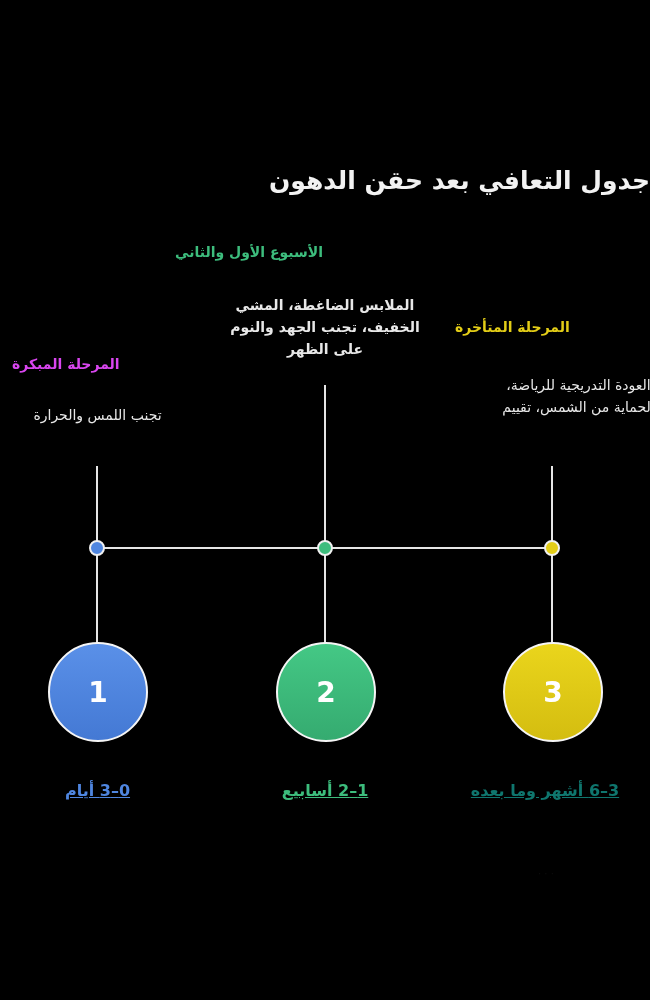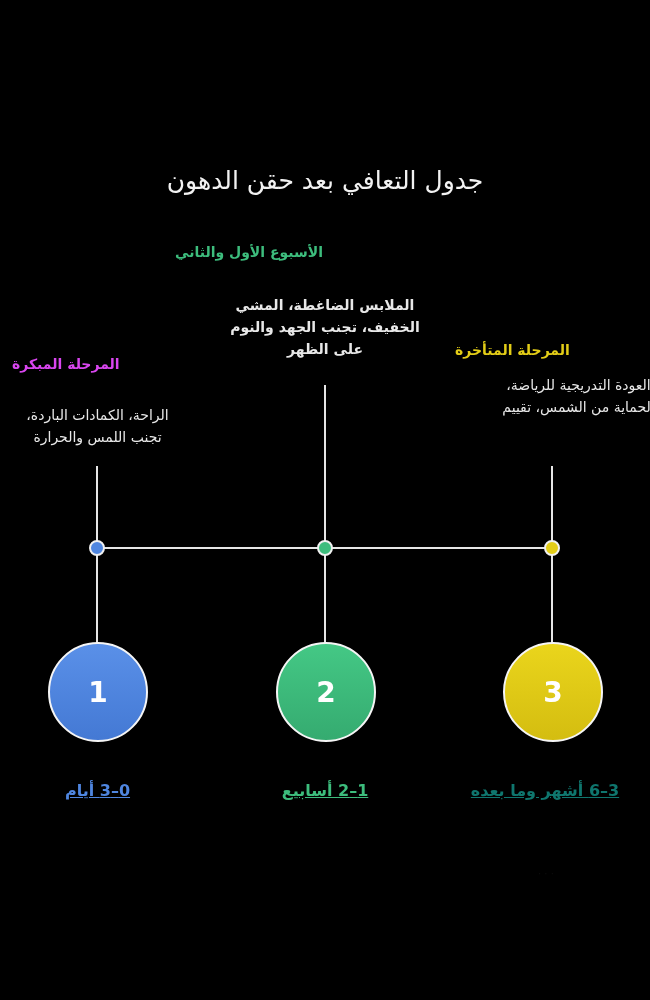--- a/index.html
+++ b/index.html
@@ -1,20 +1,20 @@
 <!DOCTYPE html>
 <html><head>
 <meta charset="utf-8">
 <style>
   html, body { margin: 0; padding: 0; background: #000; }
   body { width: 650px; height: 1000px; position: relative; overflow: hidden;
          font-family: "DejaVu Sans", "Liberation Sans", sans-serif; color: #fff; }
   .abs { position: absolute; }
-  .title { left: 0; width: 650px; top: 166px; text-align: center; font-size: 25px;
-           font-weight: normal; color: #f2f2f2; direction: rtl; }
+  .title { left: 0; width: 650px; top: 166px; font-size: 25px;
+           font-weight: bold; color: #f2f2f2; direction: rtl; }
   .phase-title { font-weight: bold; font-size: 14px; text-align: left; direction: rtl; white-space: nowrap; }
   .phase-desc { font-size: 14px; line-height: 22px; text-align: center; direction: rtl; color: #e8e8e8; }
   .vline { width: 2px; background: #e6e6e6; }
   .hline { height: 2px; background: #e6e6e6; }
   .dot { width: 12px; height: 12px; border-radius: 50%; border: 2px solid #f0f0f0; }
   .circle { width: 96px; height: 96px; border-radius: 50%; border: 2px solid #f5f5f5;
             display: flex; align-items: center; justify-content: center;
             font-size: 28px; font-weight: bold; color: #fff; }
   .duration { font-size: 16px; font-weight: bold; text-align: center; direction: rtl; white-space: nowrap; text-decoration: underline; }
   .watermark { left: 538px; top: 868px; font-size: 10px; color: #0d0d0d; }
@@ -26,25 +26,24 @@
 
 <div class="abs phase-title" style="left:175px;width:300px;top:244px;color:#3dbd7d;">الأسبوع الأول والثاني</div>
 <div class="abs phase-desc" style="left:205px;width:240px;top:294px;font-weight:bold;">
   <div>الملابس الضاغطة، المشي</div>
   <div>الخفيف، تجنب الجهد والنوم</div>
   <div>على الظهر</div>
 </div>
 
 <div class="abs phase-title" style="left:12px;width:195px;top:356px;color:#d946ef;">المرحلة المبكرة</div>
 <div class="abs phase-desc" style="left:0px;width:195px;top:404px;">
-  <div>الراحة، الكمادات الباردة،</div>
   <div>تجنب اللمس والحرارة</div>
 </div>
 
-<div class="abs phase-title" style="left:455px;width:195px;top:342px;color:#e3cd17;">المرحلة المتأخرة</div>
+<div class="abs phase-title" style="left:455px;width:195px;top:319px;color:#e3cd17;">المرحلة المتأخرة</div>
 <div class="abs phase-desc" style="left:481px;width:195px;top:374px;">
   <div>العودة التدريجية للرياضة،</div>
   <div>الحماية من الشمس، تقييم</div>
 </div>
 
 <div class="abs vline" style="left:96px;top:466px;height:180px;"></div>
 <div class="abs vline" style="left:324px;top:385px;height:261px;"></div>
 <div class="abs vline" style="left:551px;top:466px;height:180px;"></div>
 <div class="abs hline" style="left:97px;top:547px;width:455px;"></div>
 

